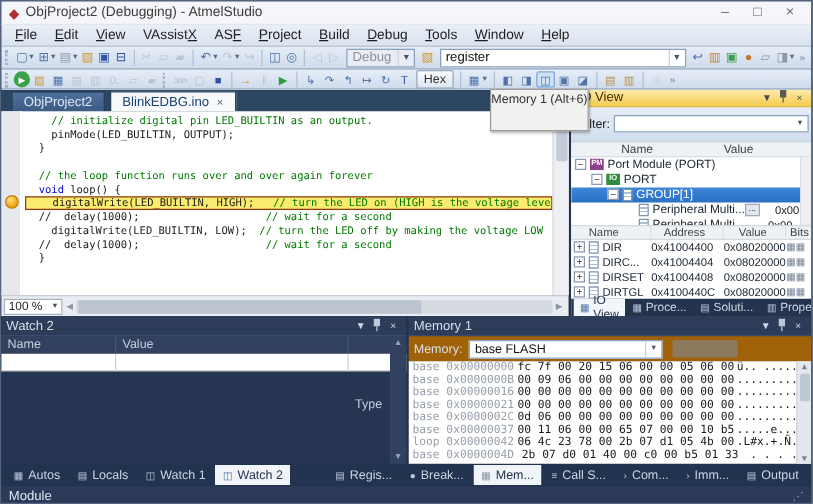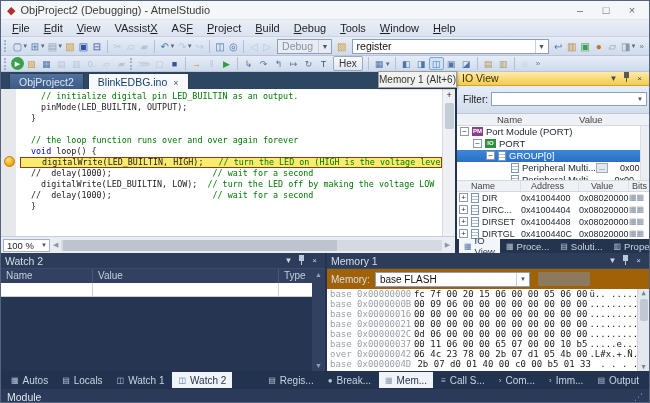--- a/index.html
+++ b/index.html
@@ -145,21 +145,21 @@
   
   .bottabs { height:18px; background:#22334f; display:flex; align-items:center; padding:0 4px; gap:2px; }
   .btab { height:16px; display:flex; align-items:center; gap:4px; padding:0 6px; font-size:10px; color:#c9d4e2; }
   .btab.active { background:#f0f3f7; color:#24344f; }
   .btab .bti { font-size:8px; }
   .btspacer { flex:1; }
   .statusbar { height:15px; background:#2a3a58; color:#dfe5ee; font-size:10.5px; display:flex; align-items:center;
     padding:0 6px; }
   .sgrip { margin-left:auto; color:#8fa0ba; font-size:9px; }
   
-  .tooltip { position:absolute; left:377px; top:70px; width:79px; height:17px; background:#f1f2f0;
+  .tooltip { position:absolute; left:391px; top:70px; width:79px; height:34px; background:#f1f2f0;
     border:1px solid #9b9b9b; font-size:10px; color:#333; text-align:right; line-height:15px; z-index:60;
     box-shadow:1px 1px 2px rgba(0,0,0,.3); }
   .pin { display:inline-block; width:7px; height:10px; position:relative; opacity:.9; }
   .pin::before { content:""; position:absolute; left:1px; top:0; width:5px; height:6px; background:currentColor; }
   .pin::after { content:""; position:absolute; left:3px; top:6px; width:1px; height:4px; background:currentColor; }
 </style>
 </head>
 <body>
 
 <div class="win">
@@ -342,21 +342,21 @@
             <span>Port Module (PORT)</span>
           </div>
           <div class="trow" style="padding-left: 16px;">
             <span class="exp">−</span>
             <span class="badge io">IO</span>
             <span>PORT</span>
           </div>
           <div class="trow sel" style="padding-left: 29px;">
             <span class="exp">−</span>
             <span class="doci"></span>
-            <span>GROUP[0]</span>
+            <span>GROUP[1]</span>
           </div>
           <div class="trow" style="padding-left: 54px;">
             <span class="doci"></span>
             <span>Peripheral Multi...</span>
             <span class="tval">
               <span class="more">...</span>
               <span>0x00</span>
               <span class="cdd">▾</span>
             </span>
           </div>
@@ -444,21 +444,21 @@
       <div class="dhdr">
         <span class="t">Watch 2</span>
         <span class="hbtn">▼</span>
         <span class="hbtn"><span class="pin"></span></span>
         <span class="hbtn">×</span>
       </div>
       <div class="watchgrid">
         <div class="wcolhdr">
           <div style="width:92px;">Name</div>
           <div style="width:186px;">Value</div>
-          <div style="width:35px;">Type</div>
+          <div style="width:35px;margin-top:48px;">Type</div>
         </div>
         <div class="wrow">
           <div style="width:92px;"></div>
             <div style="width:186px;"></div>
             <div style="width:35px;"></div>
         </div>
         <div class="wrail">
           <span>▲</span>
           <span>▼</span>
         </div>
@@ -481,21 +481,21 @@
         <div class="memextra"></div>
       </div>
       <div class="memdump" id="memdump">
 
       <div class="mrow"><span class="ma">base 0x00000000</span><span class="mb">fc 7f 00 20 15 06 00 00 05 06 00</span><span class="mc">ü.. .......</span></div>
           <div class="mrow"><span class="ma">base 0x0000000B</span><span class="mb">00 09 06 00 00 00 00 00 00 00 00</span><span class="mc">...........</span></div>
           <div class="mrow"><span class="ma">base 0x00000016</span><span class="mb">00 00 00 00 00 00 00 00 00 00 00</span><span class="mc">...........</span></div>
           <div class="mrow"><span class="ma">base 0x00000021</span><span class="mb">00 00 00 00 00 00 00 00 00 00 00</span><span class="mc">...........</span></div>
           <div class="mrow"><span class="ma">base 0x0000002C</span><span class="mb">0d 06 00 00 00 00 00 00 00 00 00</span><span class="mc">...........</span></div>
           <div class="mrow"><span class="ma">base 0x00000037</span><span class="mb">00 11 06 00 00 65 07 00 00 10 b5</span><span class="mc">.....e....µ</span></div>
-          <div class="mrow"><span class="ma">over 0x00000042</span><span class="mb">06 4c 23 78 00 2b 07 d1 05 4b 00</span><span class="mc">.L#x.+.Ñ.K.</span></div>
+          <div class="mrow"><span class="ma">loop 0x00000042</span><span class="mb">06 4c 23 78 00 2b 07 d1 05 4b 00</span><span class="mc">.L#x.+.Ñ.K.</span></div>
           <div class="mrow"><span class="ma">base 0x0000004D</span><span class="mb">2b 07 d0 01 40 00 c0 00 b5 01 33</span><span class="mc">. . . . .</span></div>
           <div class="memrail">
           <span>▲</span>
           <div class="mthumb"></div>
           <span style="margin-top:auto;">▼</span>
         </div>
         </div>
     </div>
   </div>
 

